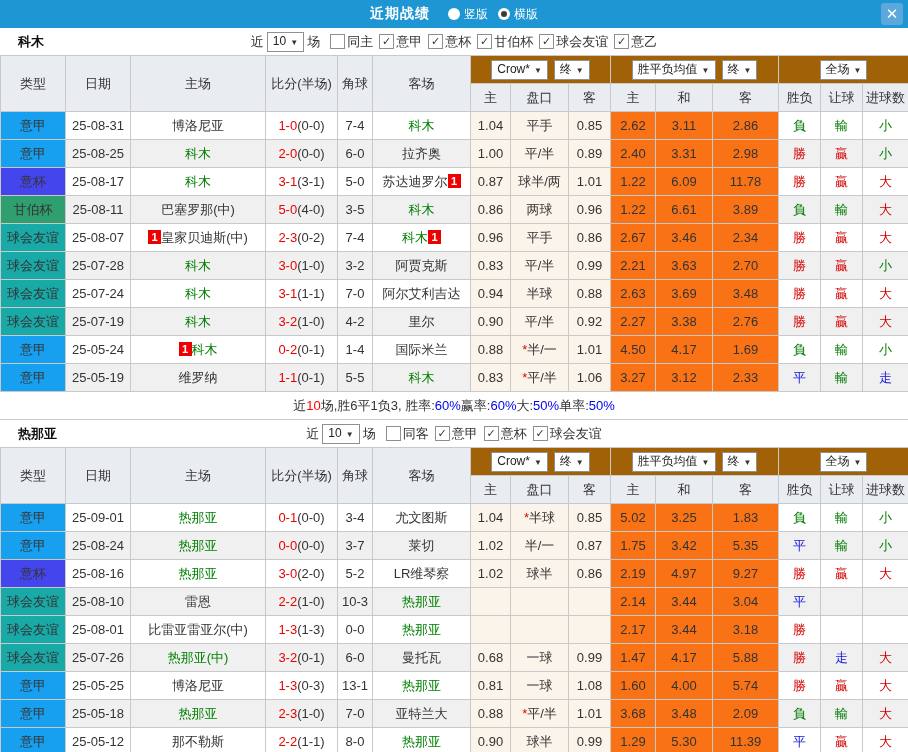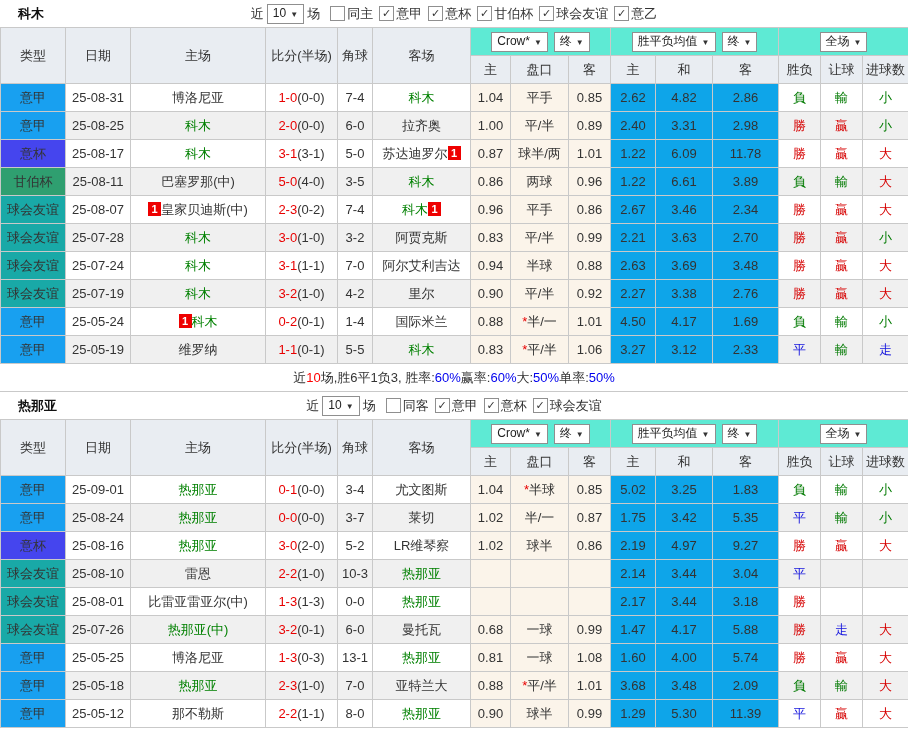--- a/index.html
+++ b/index.html
@@ -32,25 +32,25 @@
   
   .dropdown{display:inline-block;border:1px solid #8f8f8f;background:#fff;
     font-size:12px;padding:1px 5px;line-height:15px;color:#222;cursor:pointer;
     white-space:nowrap;vertical-align:middle;margin:0 3px;}
   .dropdown .arrow{font-size:8px;margin-left:4px;color:#333;}
   
   table.grid{border-collapse:collapse;table-layout:fixed;width:908px;}
   table.grid td{border:1px solid #c9c9c9;text-align:center;font-size:13px;
     height:27px;padding:0;overflow:hidden;white-space:nowrap;color:#333;}
   td.hcell{background:#e9edf2;height:20px;font-size:13px;color:#333;}
-  td.hgroup{background:#5eead4;}
+  td.hgroup{background:#a16207;}
   tr.even td.base{background:#f0f0f0;}
   tr.odd td.base{background:#fff;}
   td.crow{background:#fbf4ea;}
-  td.avg{background:#0ea5e9;}
+  td.avg{background:#f97316;}
   td.gl{border-left:1px solid #a9a9a9;}
   td.league{color:#fff;font-size:13px;}
   .badge{display:inline-block;background:#ee0000;color:#fff;font-size:11px;
     font-weight:bold;min-width:11px;height:14px;line-height:14px;padding:0 1px;
     vertical-align:1px;}
   .green{color:#008000;}
   .ft{color:#e80000;}
   .star{color:#e80000;}
   .res-r{color:#d60000;}
   .res-g{color:#007a00;}
@@ -58,20 +58,30 @@
   
   .summary{height:27px;border-bottom:1px solid #c9c9c9;display:flex;
     align-items:center;justify-content:center;font-size:13px;color:#333;background:#fff;}
   .sum-red{color:#ff0000;}
   .sum-blue{color:#0000ee;}
 </style>
 </head>
 <body>
 
 <div class="app">
+  <div class="titlebar">
+    <span class="title">近期战绩</span>
+    <span class="radio-group">
+      <span class="radio"></span>
+      <span class="radio-label">竖版</span>
+      <span class="radio sel"></span>
+      <span class="radio-label">横版</span>
+    </span>
+    <div class="close-btn">✕</div>
+  </div>
   <div id="sections">
       <div class="filter-bar">
         <span class="team-name">科木</span>
         <span>近</span>
         <span class="dropdown"><span class="dd-label">10</span><span class="arrow">▼</span></span>
         <span>场</span>
         <span class="cb first"></span>
         <span>同主</span>
         <span class="cb">✓</span>
         <span>意甲</span>
@@ -129,21 +139,21 @@
             <td class="league" style="background: rgb(24, 160, 240);">意甲</td>
             <td class="base">25-08-31</td>
             <td class="base"><span>博洛尼亚</span></td>
             <td class="base"><span class="ft">1-0</span><span class="ht">(0-0)</span></td>
             <td class="base">7-4</td>
             <td class="base"><span class="green">科木</span></td>
             <td class="crow gl">1.04</td>
             <td class="crow"><span>平手</span></td>
             <td class="crow">0.85</td>
             <td class="avg gl">2.62</td>
-            <td class="avg">4.82</td>
+            <td class="avg">3.11</td>
             <td class="avg">2.86</td>
             <td class="base gl"><span class="res-g">負</span></td>
             <td class="base"><span class="res-g">輸</span></td>
             <td class="base"><span class="res-g">小</span></td>
           </tr>
           <tr class="even">
             <td class="league" style="background: rgb(24, 160, 240);">意甲</td>
             <td class="base">25-08-25</td>
             <td class="base"><span class="green">科木</span></td>
             <td class="base"><span class="ft">2-0</span><span class="ht">(0-0)</span></td>

